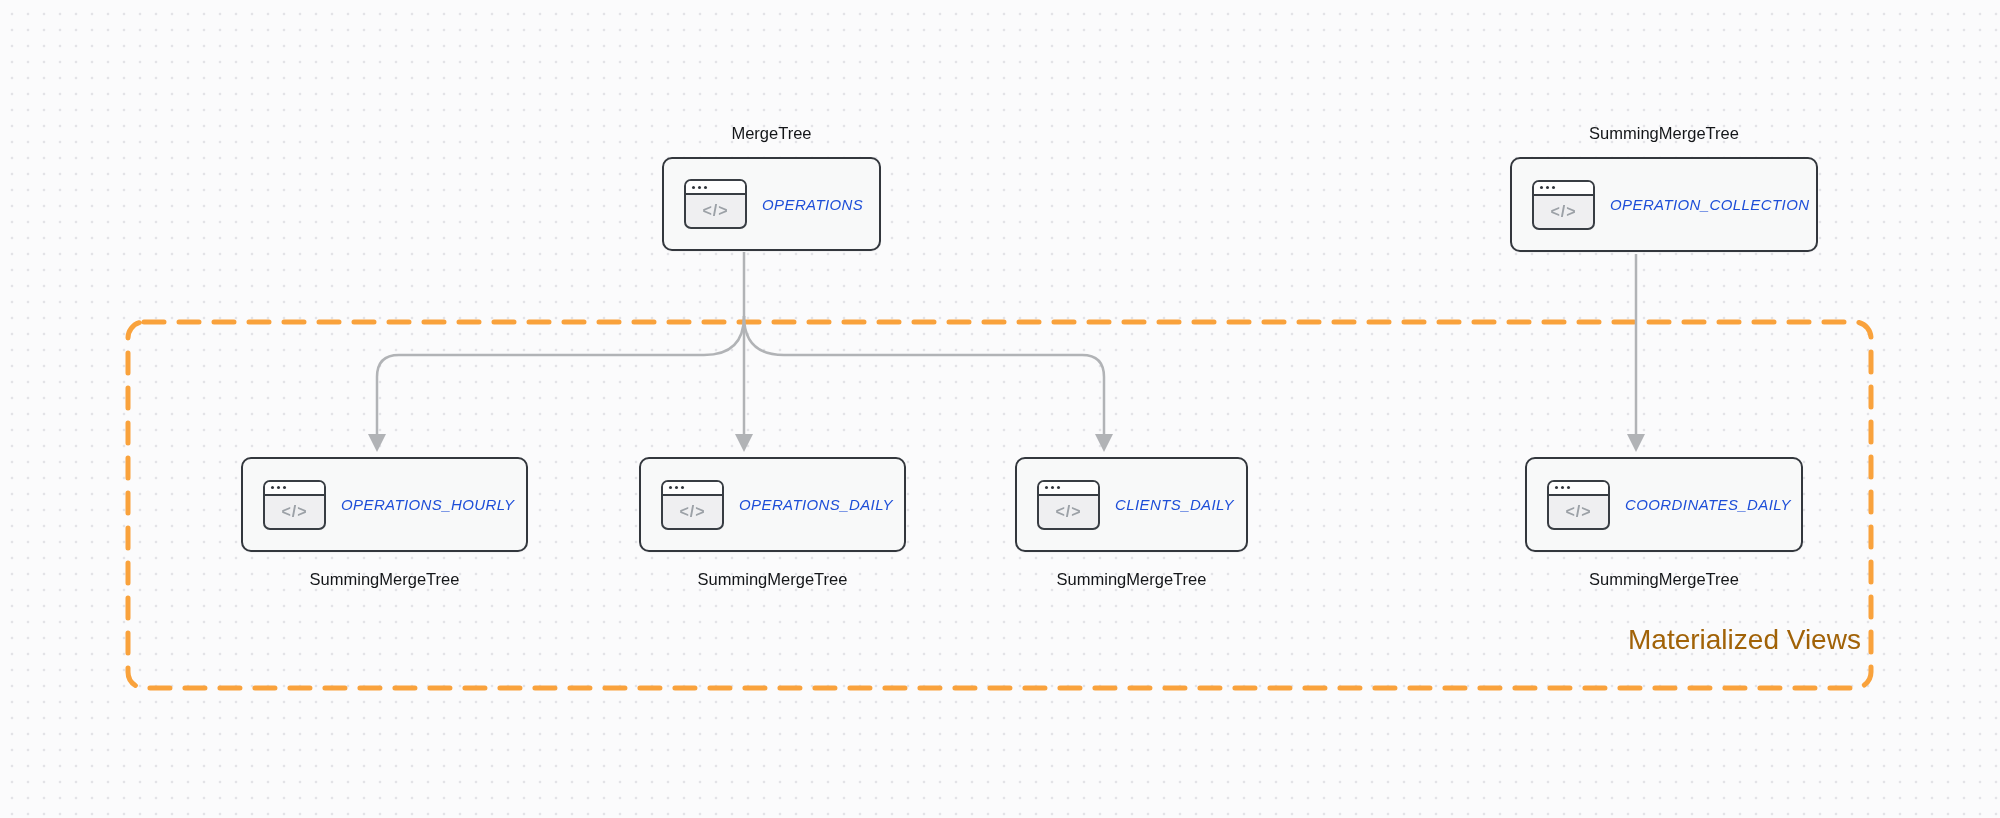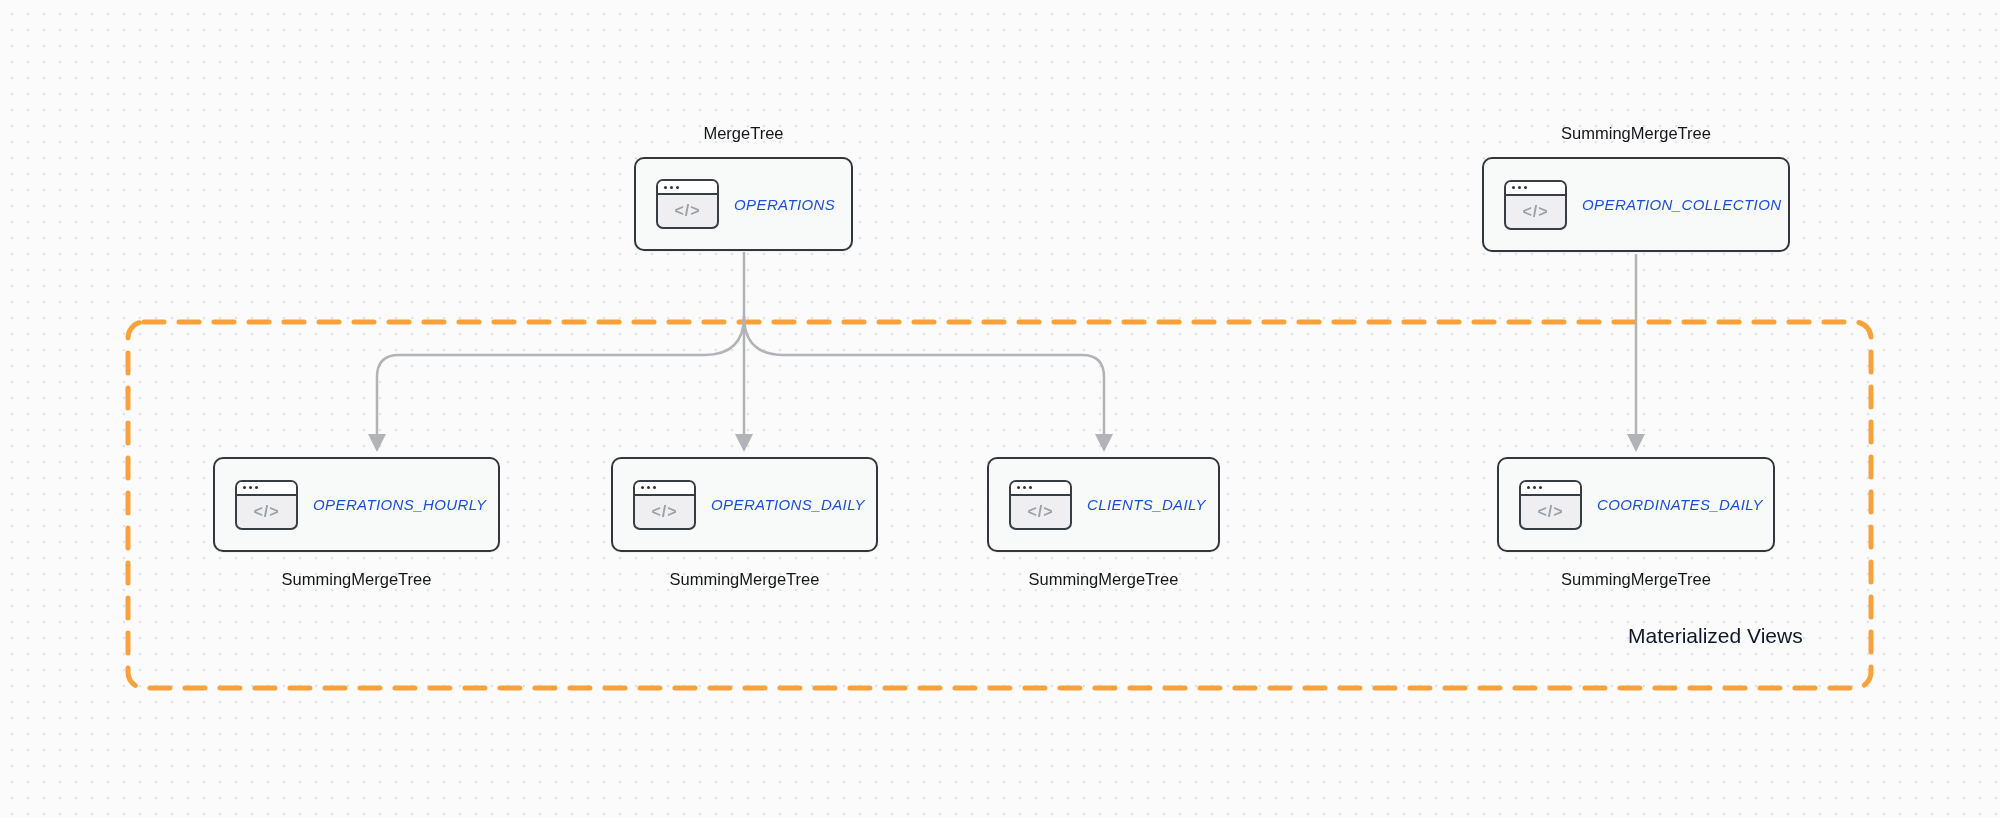--- a/index.html
+++ b/index.html
@@ -8,21 +8,21 @@
     font-family:"Liberation Sans",sans-serif;
     background-color:#FBFBFC;
     background-image:radial-gradient(circle,#E3E3E7 1.5px,transparent 1.6px);
     background-size:16px 16px;
     background-position:4px 6px;
   }
   #canvas{position:absolute;inset:0;}
   svg.edges{position:absolute;left:0;top:0;width:2000px;height:818px;pointer-events:none;}
 
   
-  .node-wrap{position:absolute;}
+  .node-wrap{position:absolute;margin-left:28px;}
   .n-operations{left:634px;top:157px;width:219px;height:94px;}
   .n-operation-collection{left:1482px;top:157px;width:308px;height:95px;}
   .n-operations-hourly{left:213px;top:457px;width:287px;height:95px;}
   .n-operations-daily{left:611px;top:457px;width:267px;height:95px;}
   .n-clients-daily{left:987px;top:457px;width:233px;height:95px;}
   .n-coordinates-daily{left:1497px;top:457px;width:278px;height:95px;}
 
   .card{
     position:absolute;inset:0;box-sizing:border-box;
     background:#F8F9F9;border:2.5px solid #33373D;border-radius:10px;
@@ -52,21 +52,21 @@
     display:flex;align-items:center;gap:3px;padding-left:6px;
   }
   .browser-dot{width:3px;height:3px;border-radius:50%;background:#2E3339;}
   .browser-body{
     flex:1;display:flex;align-items:center;justify-content:center;
     font-weight:bold;font-size:16px;color:#9CA1A7;letter-spacing:1px;
   }
 
   .group-label{
     position:absolute;left:1628px;top:624px;
-    font-size:21px;font-weight:500;color:#0f172a;white-space:nowrap;
+    font-size:28px;font-weight:500;color:#a16207;white-space:nowrap;
   }
 </style>
 </head>
 <body>
 
 <div id="canvas">
 
   <svg class="edges" viewBox="0 0 2000 818">
 
     <rect x="128" y="322" width="1743" height="366" rx="16" fill="none" stroke="#F9A23C" stroke-width="5" stroke-dasharray="20 15" stroke-linecap="round"></rect>

